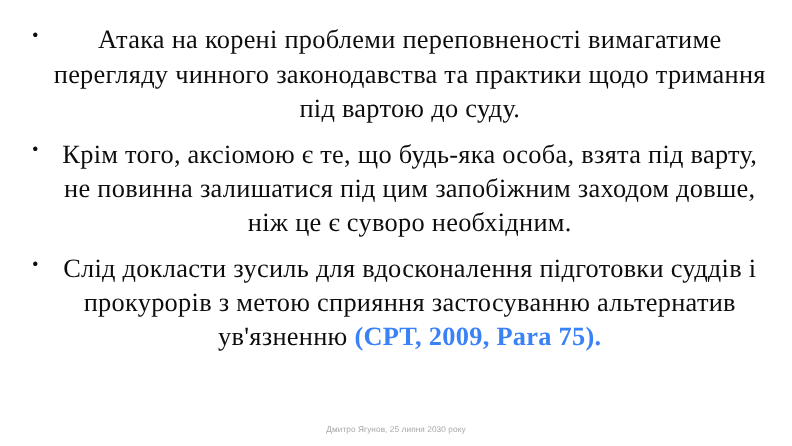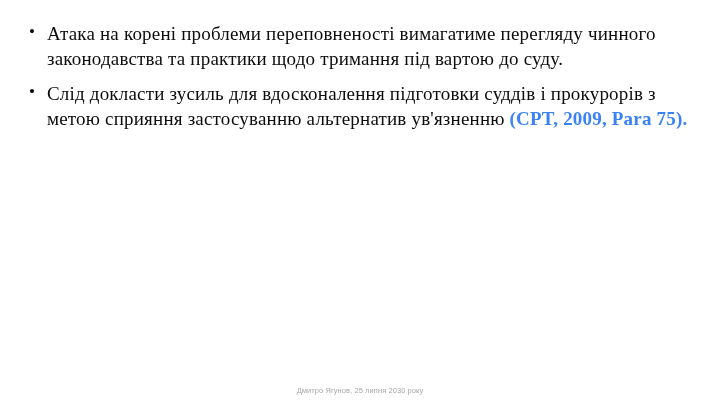--- a/index.html
+++ b/index.html
@@ -29,24 +29,24 @@
   }
   ul.bullets {
     list-style: none;
     margin: 0;
     padding: 0;
   }
   ul.bullets > li {
     position: relative;
     padding-left: 21px;
     margin-bottom: 11px;
-    font-size: 19px;
+    font-size: 24px;
     line-height: 1.29;
     letter-spacing: 0.01em;
-    text-align: left;
+    text-align: center;
   }
   ul.bullets > li:last-child {
     margin-bottom: 0;
   }
   ul.bullets > li::before {
     content: "•";
     position: absolute;
     left: 3px;
     top: -1px;
     font-size: 17px;
@@ -72,18 +72,21 @@
 </head>
 <body>
 
 <div class="slide">
   <div class="content">
     <ul class="bullets">
       <li>
         <span>Атака на корені проблеми переповненості вимагатиме перегляду чинного законодавства та практики щодо тримання під вартою до суду.</span>
       </li>
       <li>
+        <span>Крім того, аксіомою є те, що будь-яка особа, взята під варту, не повинна залишатися під цим запобіжним заходом довше, ніж це є суворо необхідним.</span>
+      </li>
+      <li>
         <span>Слід докласти зусиль для вдосконалення підготовки суддів і прокурорів з метою сприяння застосуванню альтернатив ув'язненню </span><span class="highlight">(CPT, 2009, Para 75).</span>
       </li>
     </ul>
   </div>
   <div class="footer">Дмитро Ягунов, 25 липня 2030 року</div>
 </div>
 
 </body></html>

